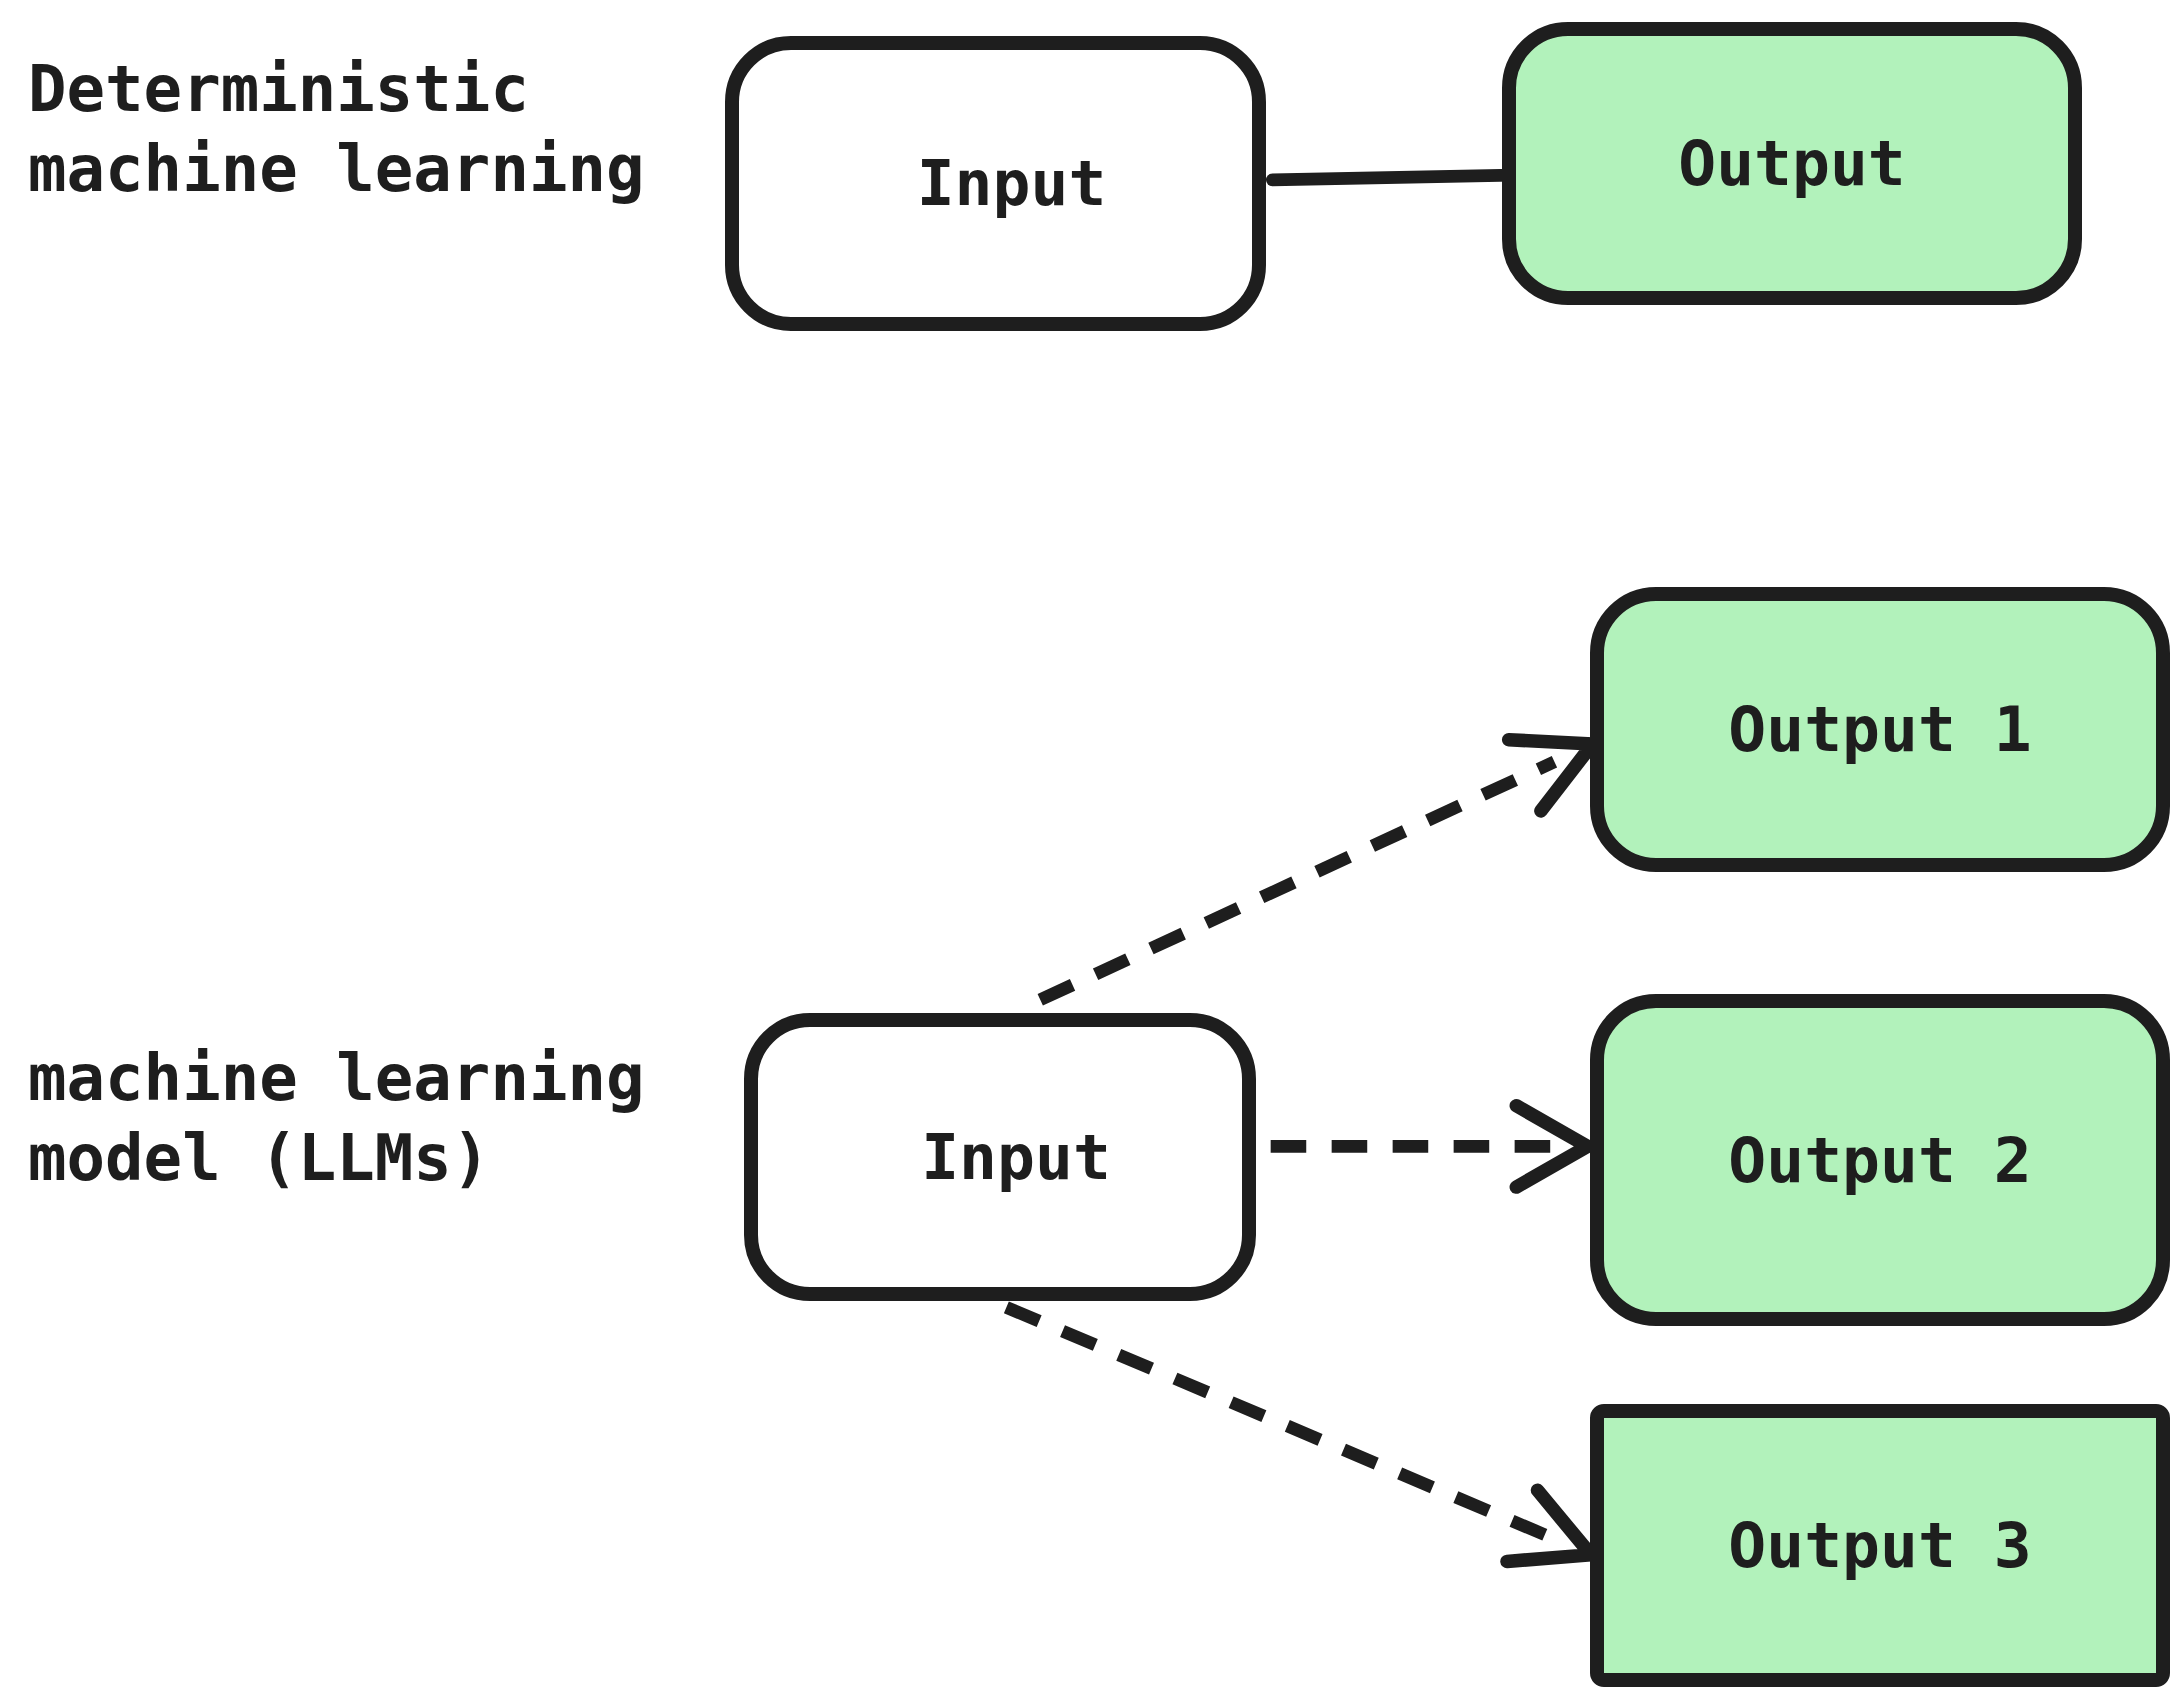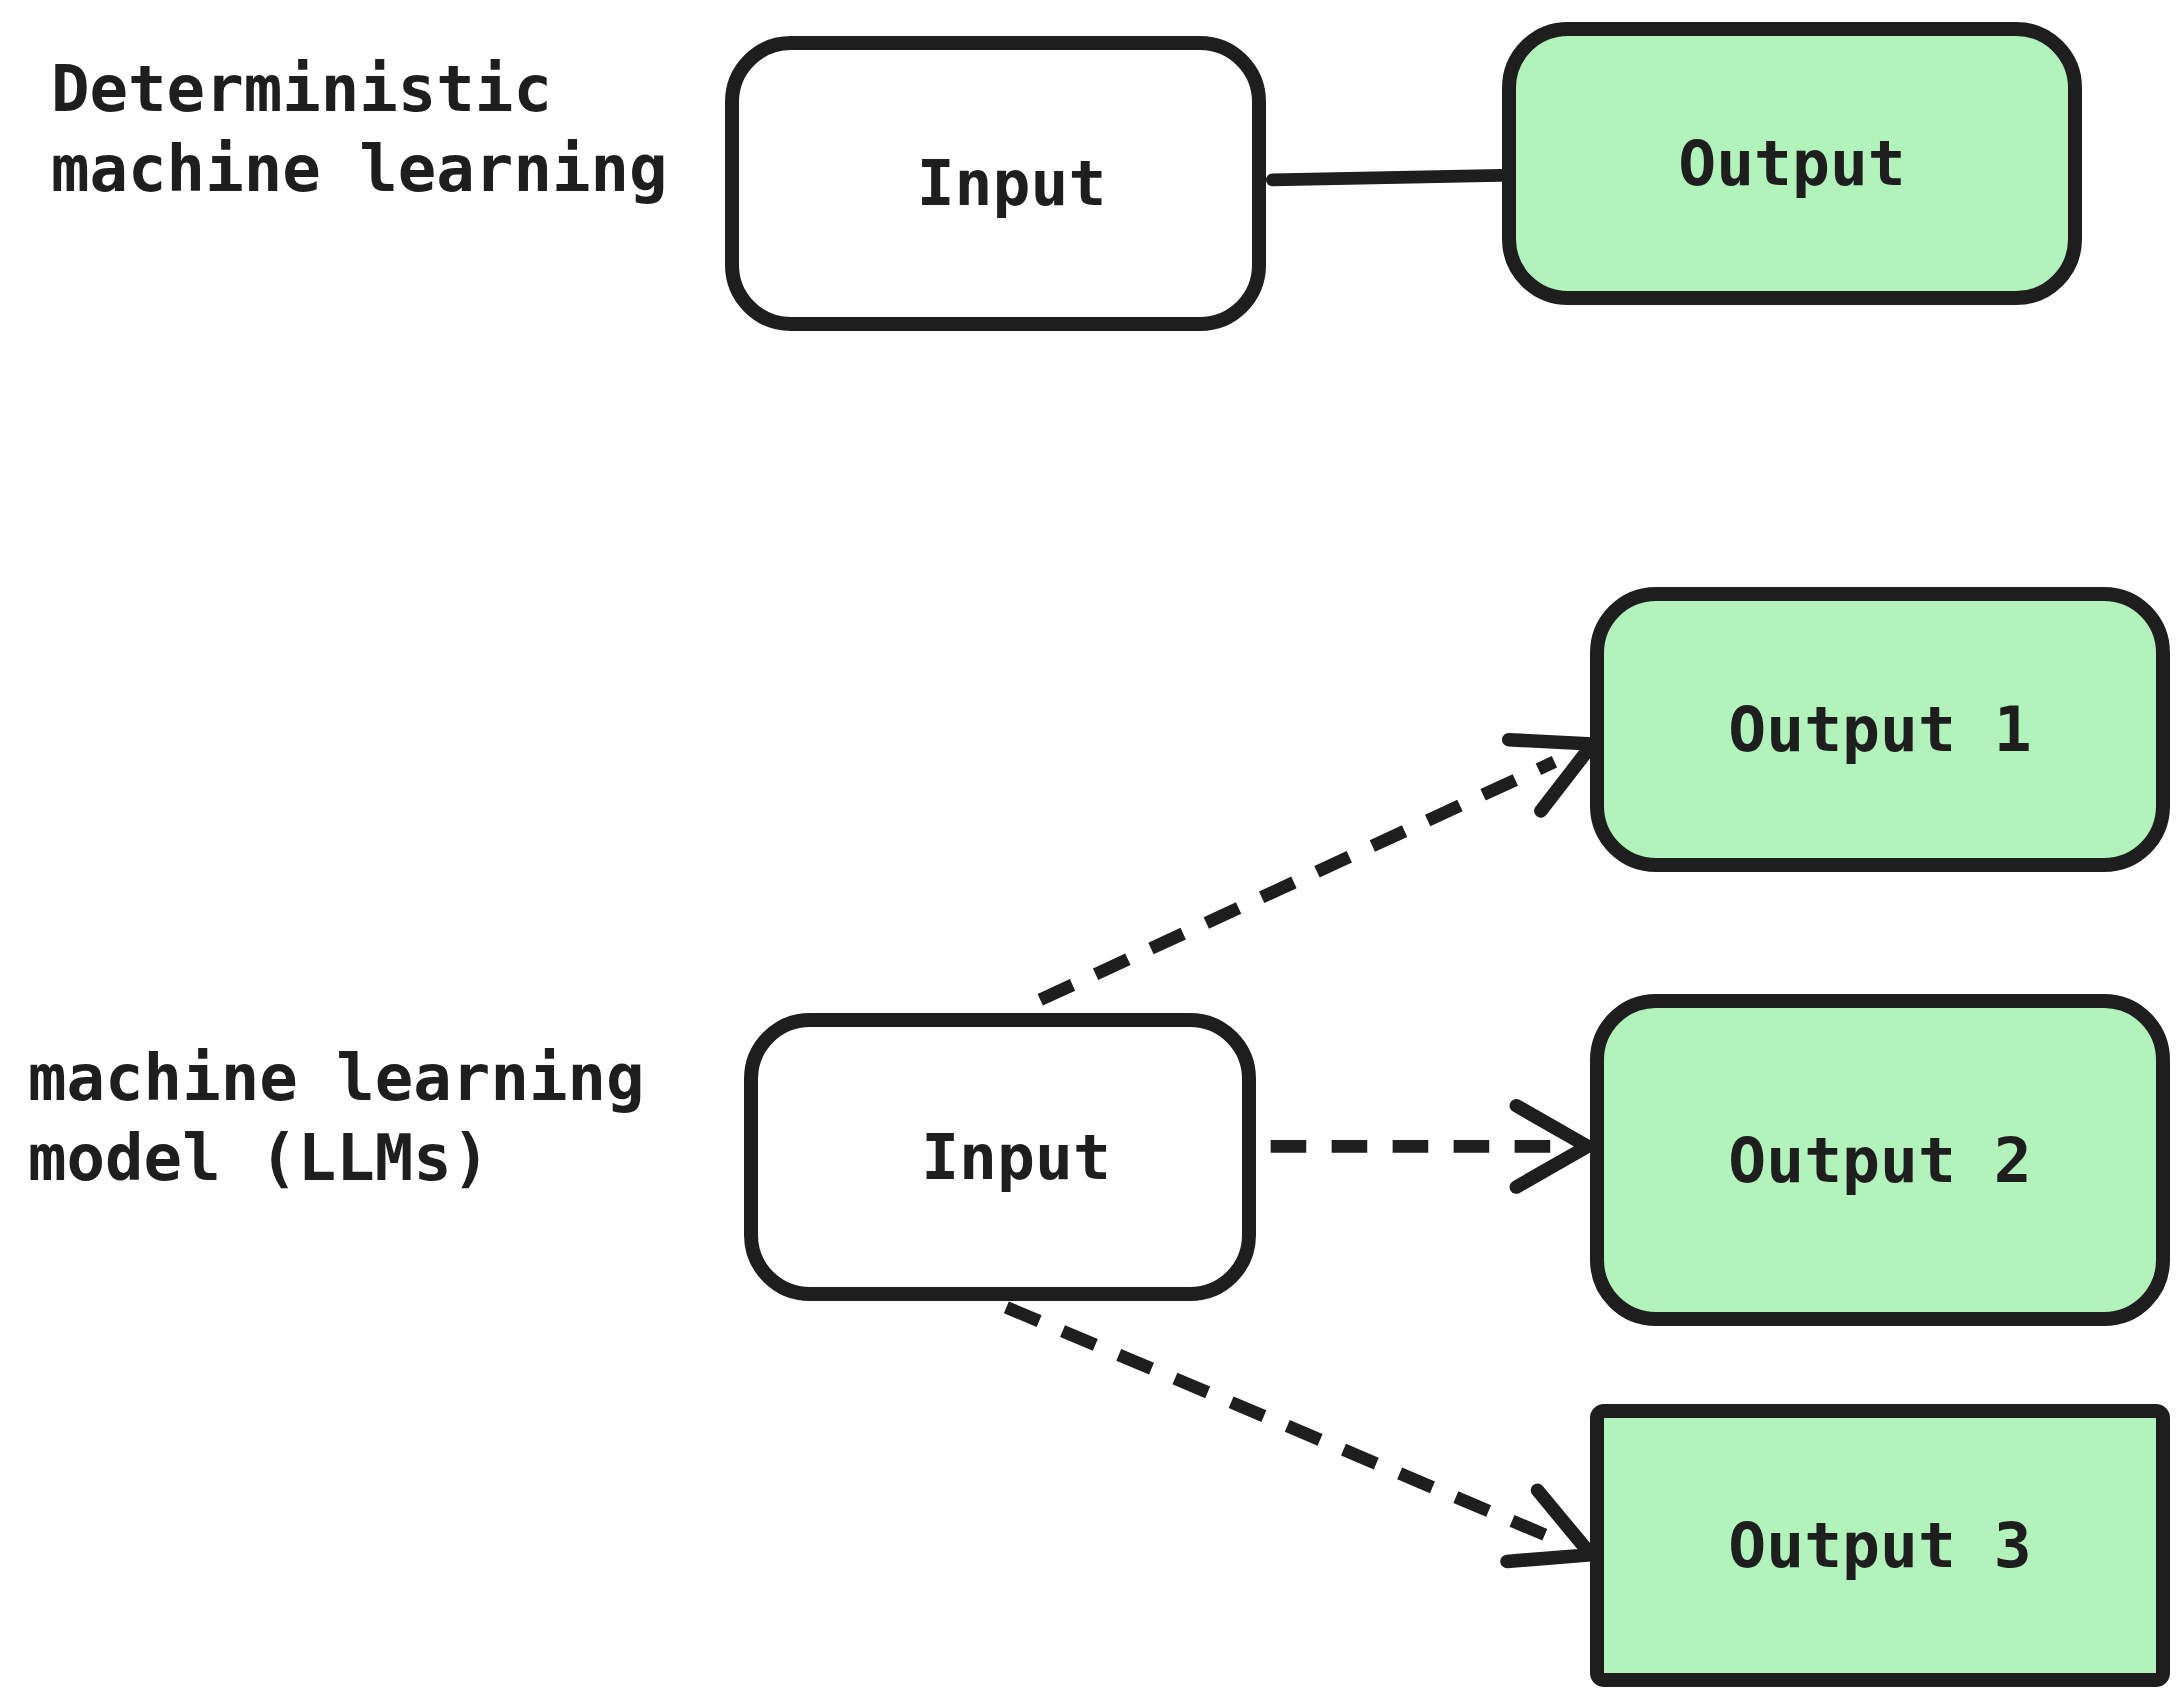--- a/index.html
+++ b/index.html
@@ -63,21 +63,21 @@
     stroke-width: 16px;
     stroke-linecap: round;
     stroke-linejoin: round;
   }
 </style>
 </head>
 <body>
 
 <div class="canvas">
 
-  <div class="side-label" style="top: 49px; margin-left: 23px;">
+  <div class="side-label" style="top: 49px;">
     <div>Deterministic</div>
     <div>machine learning</div>
   </div>
 
   <div class="side-label" style="top: 1038px;">
     <div>machine learning</div>
     <div>model (LLMs)</div>
   </div>
 
   <svg class="arrows" viewBox="0 0 2577 2011">

